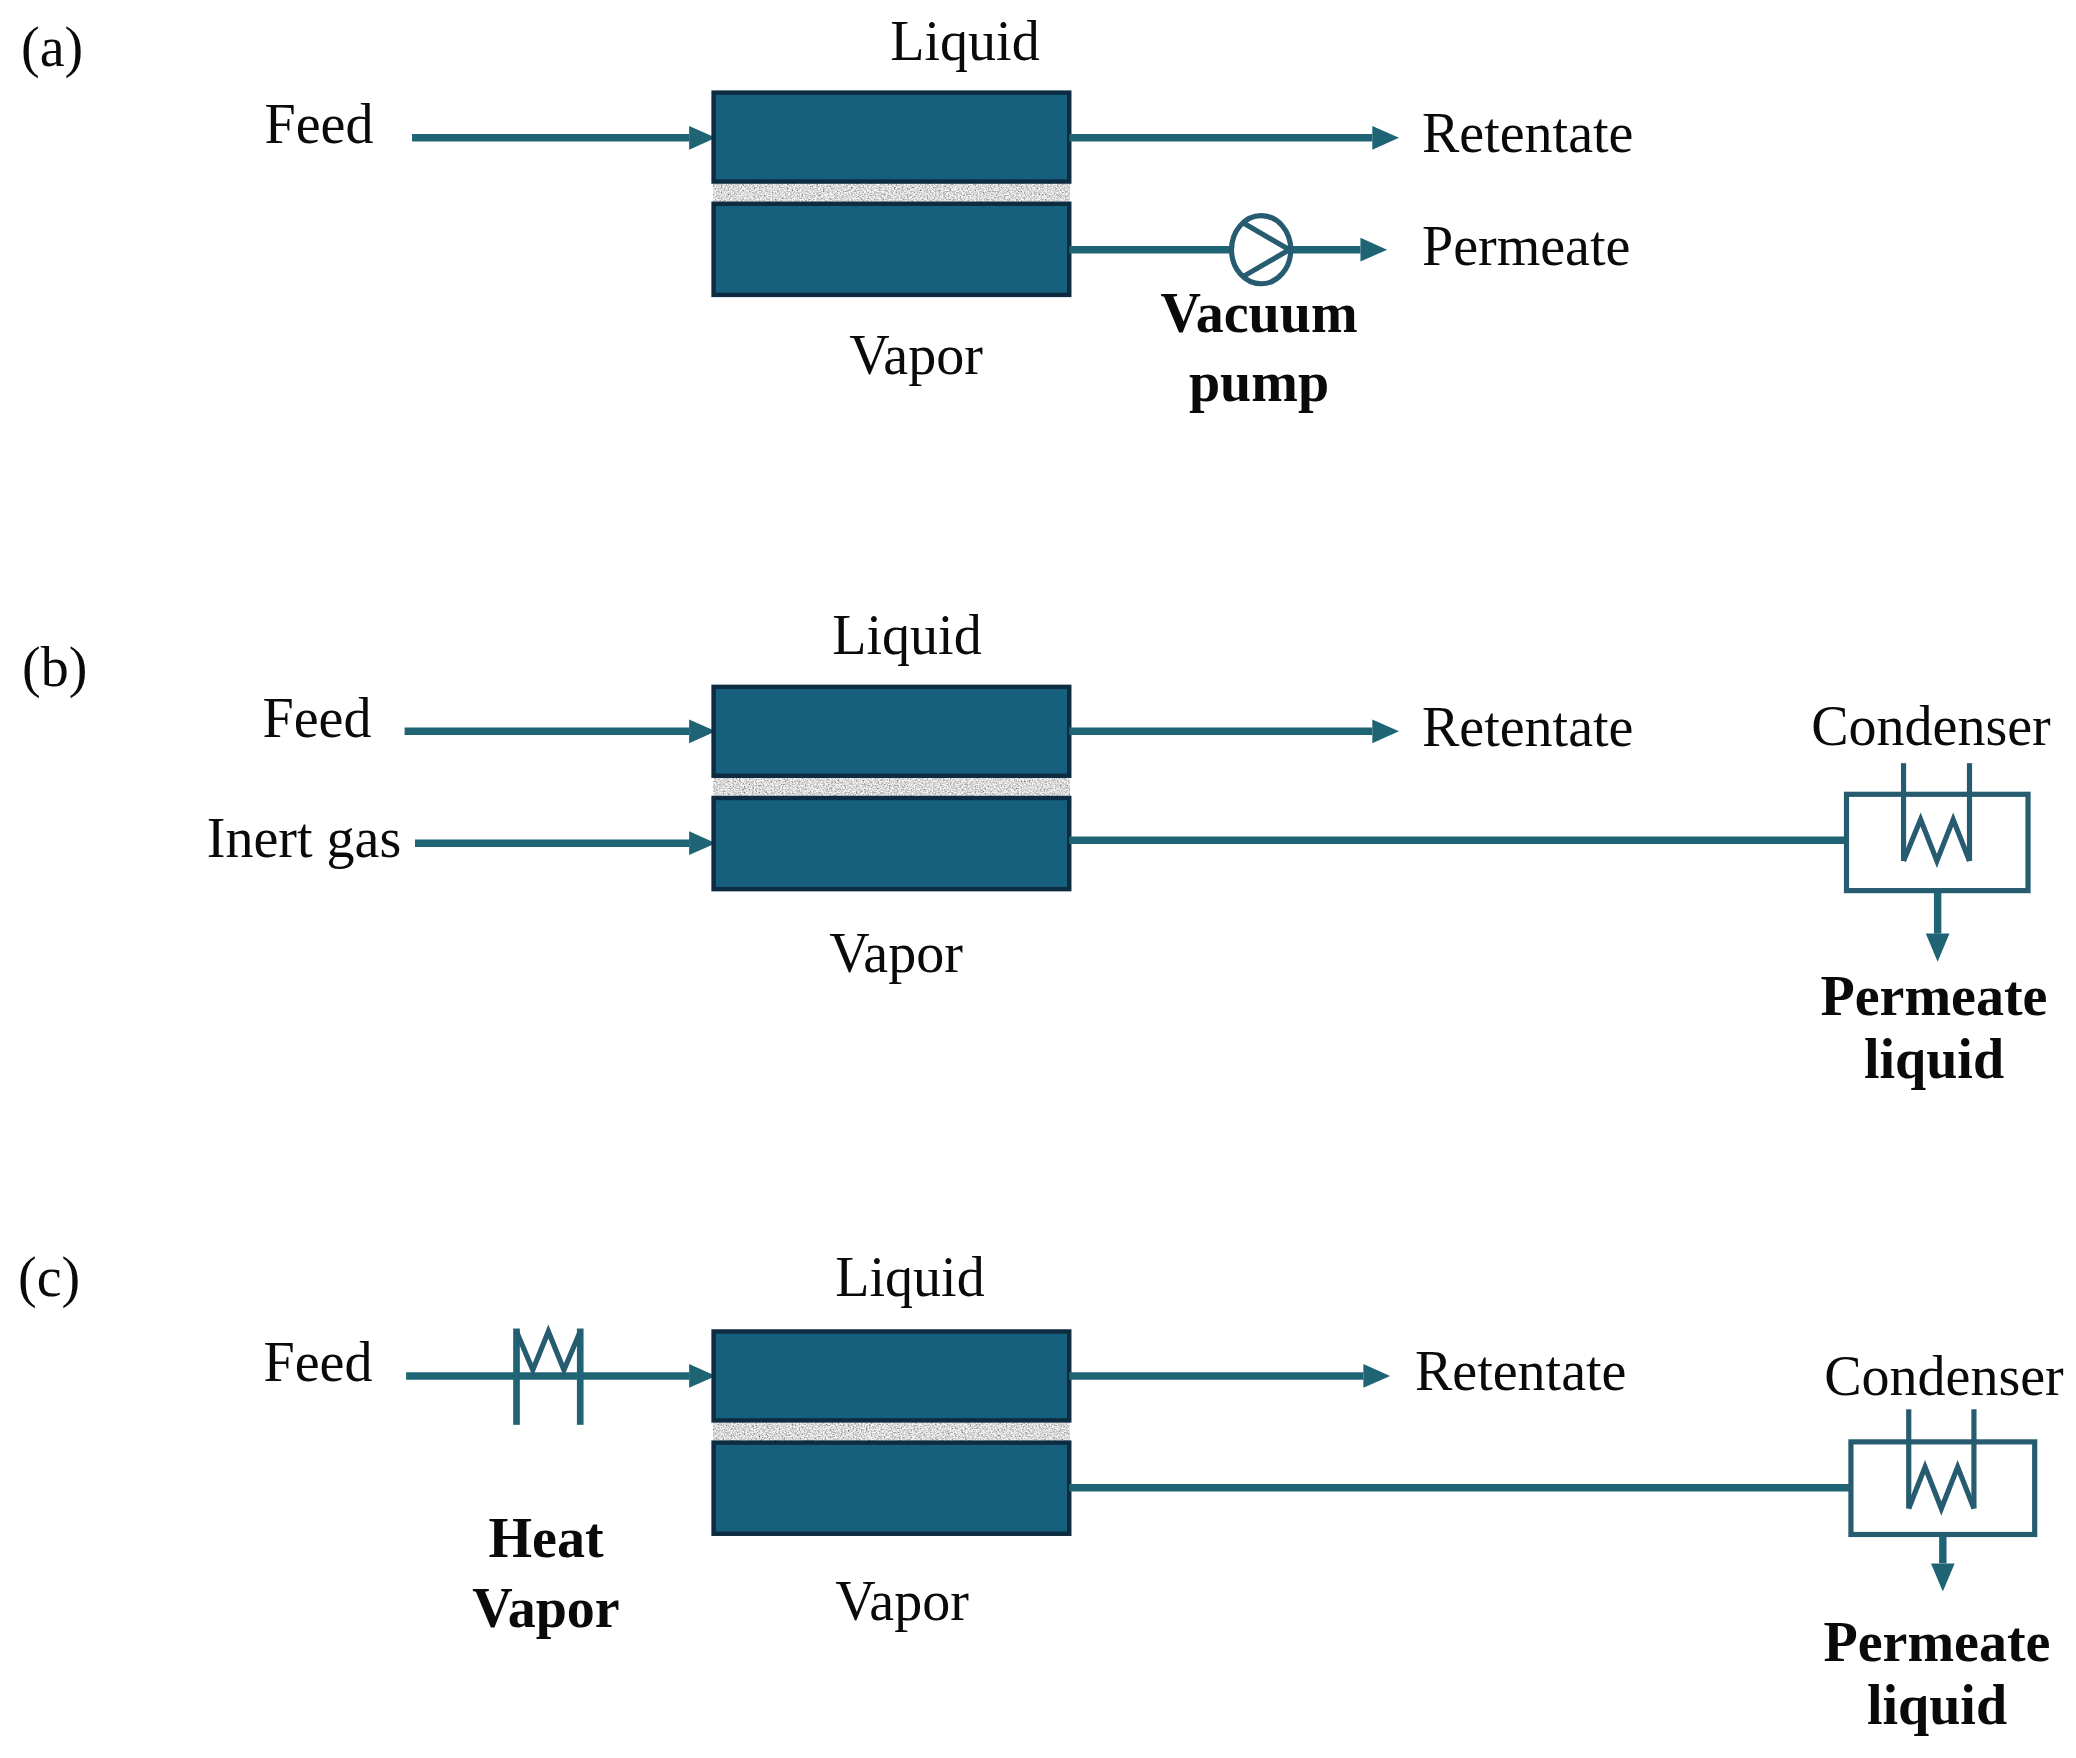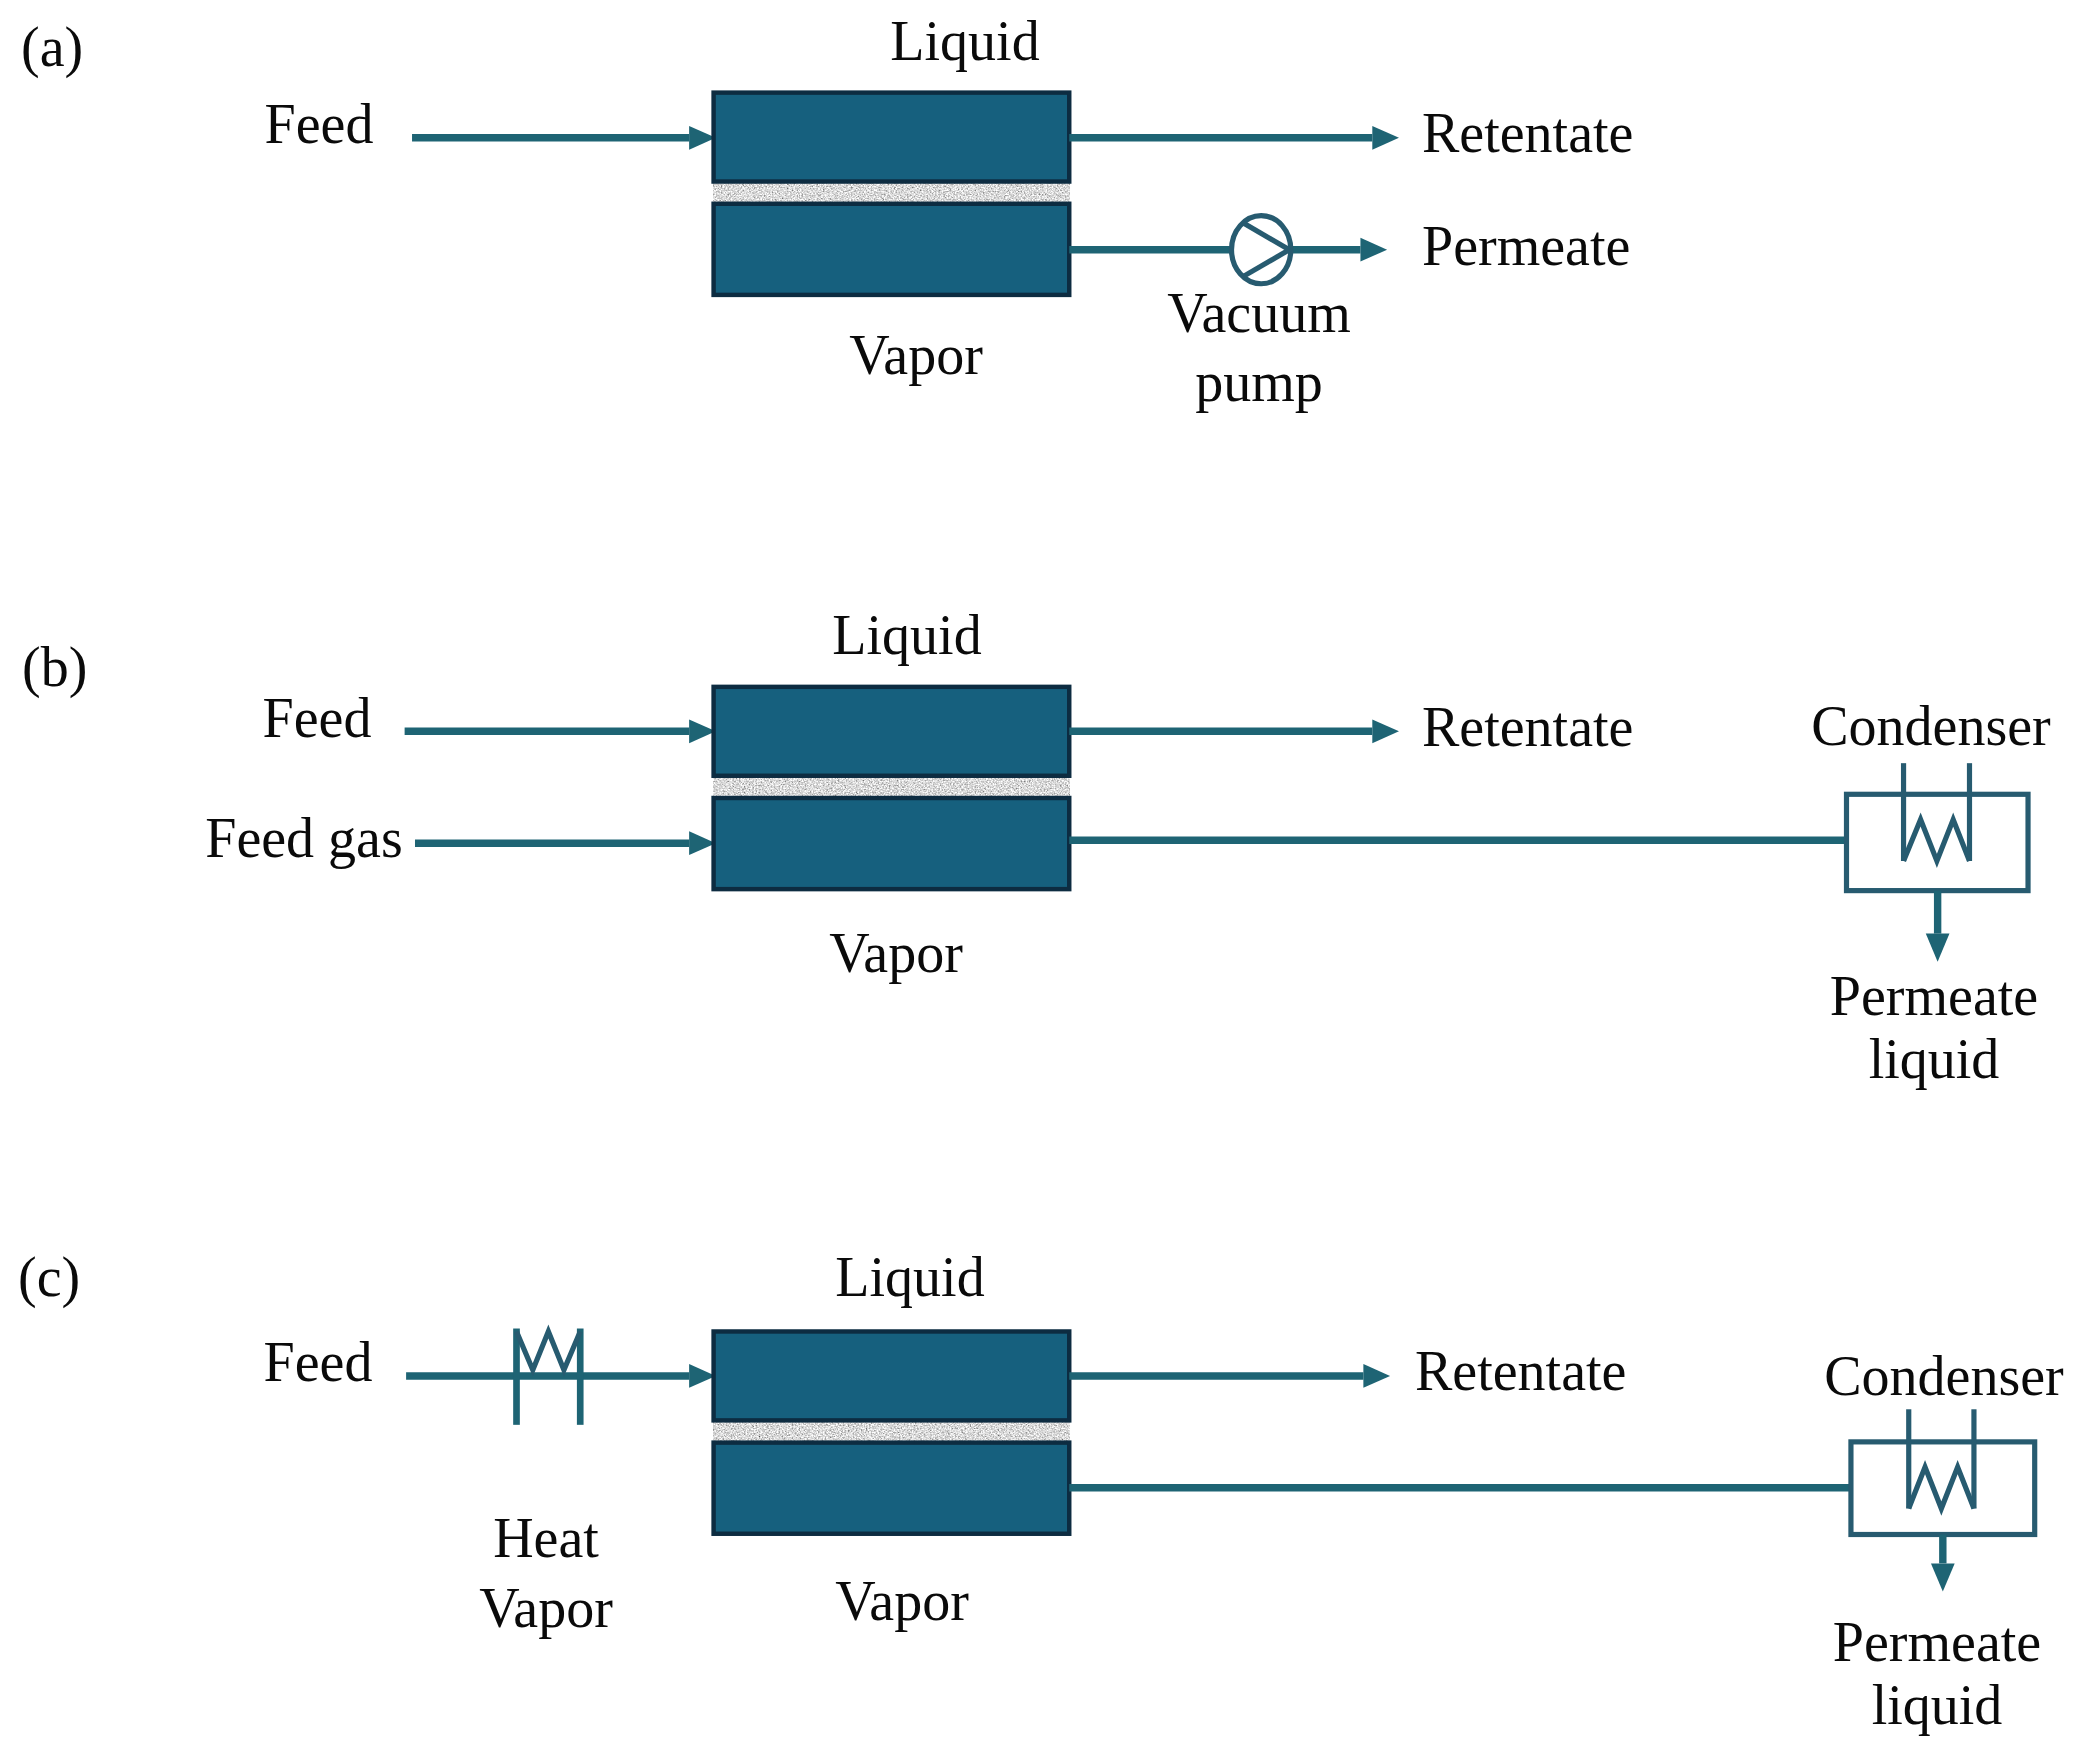--- a/index.html
+++ b/index.html
@@ -11,21 +11,21 @@
     overflow:hidden;
   }
   svg.overlay{position:absolute;left:0;top:0;}
   .lbl{
     position:absolute;
     font-size:56px;line-height:1;
     color:var(--text,#0a0a0a);
     white-space:nowrap;
   }
   .ctr{transform:translateX(-50%);text-align:center;}
-  .stack{text-align:center;}
+  .stack{text-align:center;font-weight:bold;}
   .stroke-line{stroke:var(--line,#1e6474);stroke-width:10;fill:none;}
   .stroke-thin{stroke:var(--line,#1e6474);stroke-width:9;fill:none;}
   .head{fill:var(--line,#1e6474);stroke:none;}
   .block{fill:var(--block-fill,#16607e);stroke:var(--block-border,#0d2c41);stroke-width:6;}
   .mem{fill:#e9e9e9;stroke:var(--block-border,#0d2c41);stroke-width:3;}
   .sym{stroke:var(--symbol,#275b70);stroke-width:7;fill:none;}
   .symbox{fill:#ffffff;stroke:var(--symbol,#275b70);stroke-width:7;}
   .pumpbody{fill:#ffffff;stroke:var(--symbol,#275b70);stroke-width:7;}
 </style>
 </head>
@@ -144,21 +144,21 @@
   <div class="lbl" style="left:1422px;top:218px;">Permeate</div>
   <div class="lbl ctr stack" style="left:1259px;top:285px;">
     <div>Vacuum</div>
     <div style="margin-top:13px;">pump</div>
   </div>
   <div class="lbl ctr" style="left:916px;top:327px;">Vapor</div>
 
   <div class="lbl" style="left:22px;top:639px;">(b)</div>
   <div class="lbl ctr" style="left:907px;top:607px;">Liquid</div>
   <div class="lbl ctr" style="left:317px;top:690px;">Feed</div>
-  <div class="lbl ctr" style="left:304px;top:810px;">Feed gas</div>
+  <div class="lbl ctr" style="left:304px;top:810px;">Inert gas</div>
   <div class="lbl" style="left:1422px;top:699px;">Retentate</div>
   <div class="lbl ctr" style="left:1931px;top:698px;">Condenser</div>
   <div class="lbl ctr" style="left:896px;top:925px;">Vapor</div>
   <div class="lbl ctr stack" style="left:1934px;top:968px;">
     <div>Permeate</div>
     <div style="margin-top:6.7px;">liquid</div>
   </div>
 
   <div class="lbl" style="left:18px;top:1249px;">(c)</div>
   <div class="lbl ctr" style="left:910px;top:1249px;">Liquid</div>

